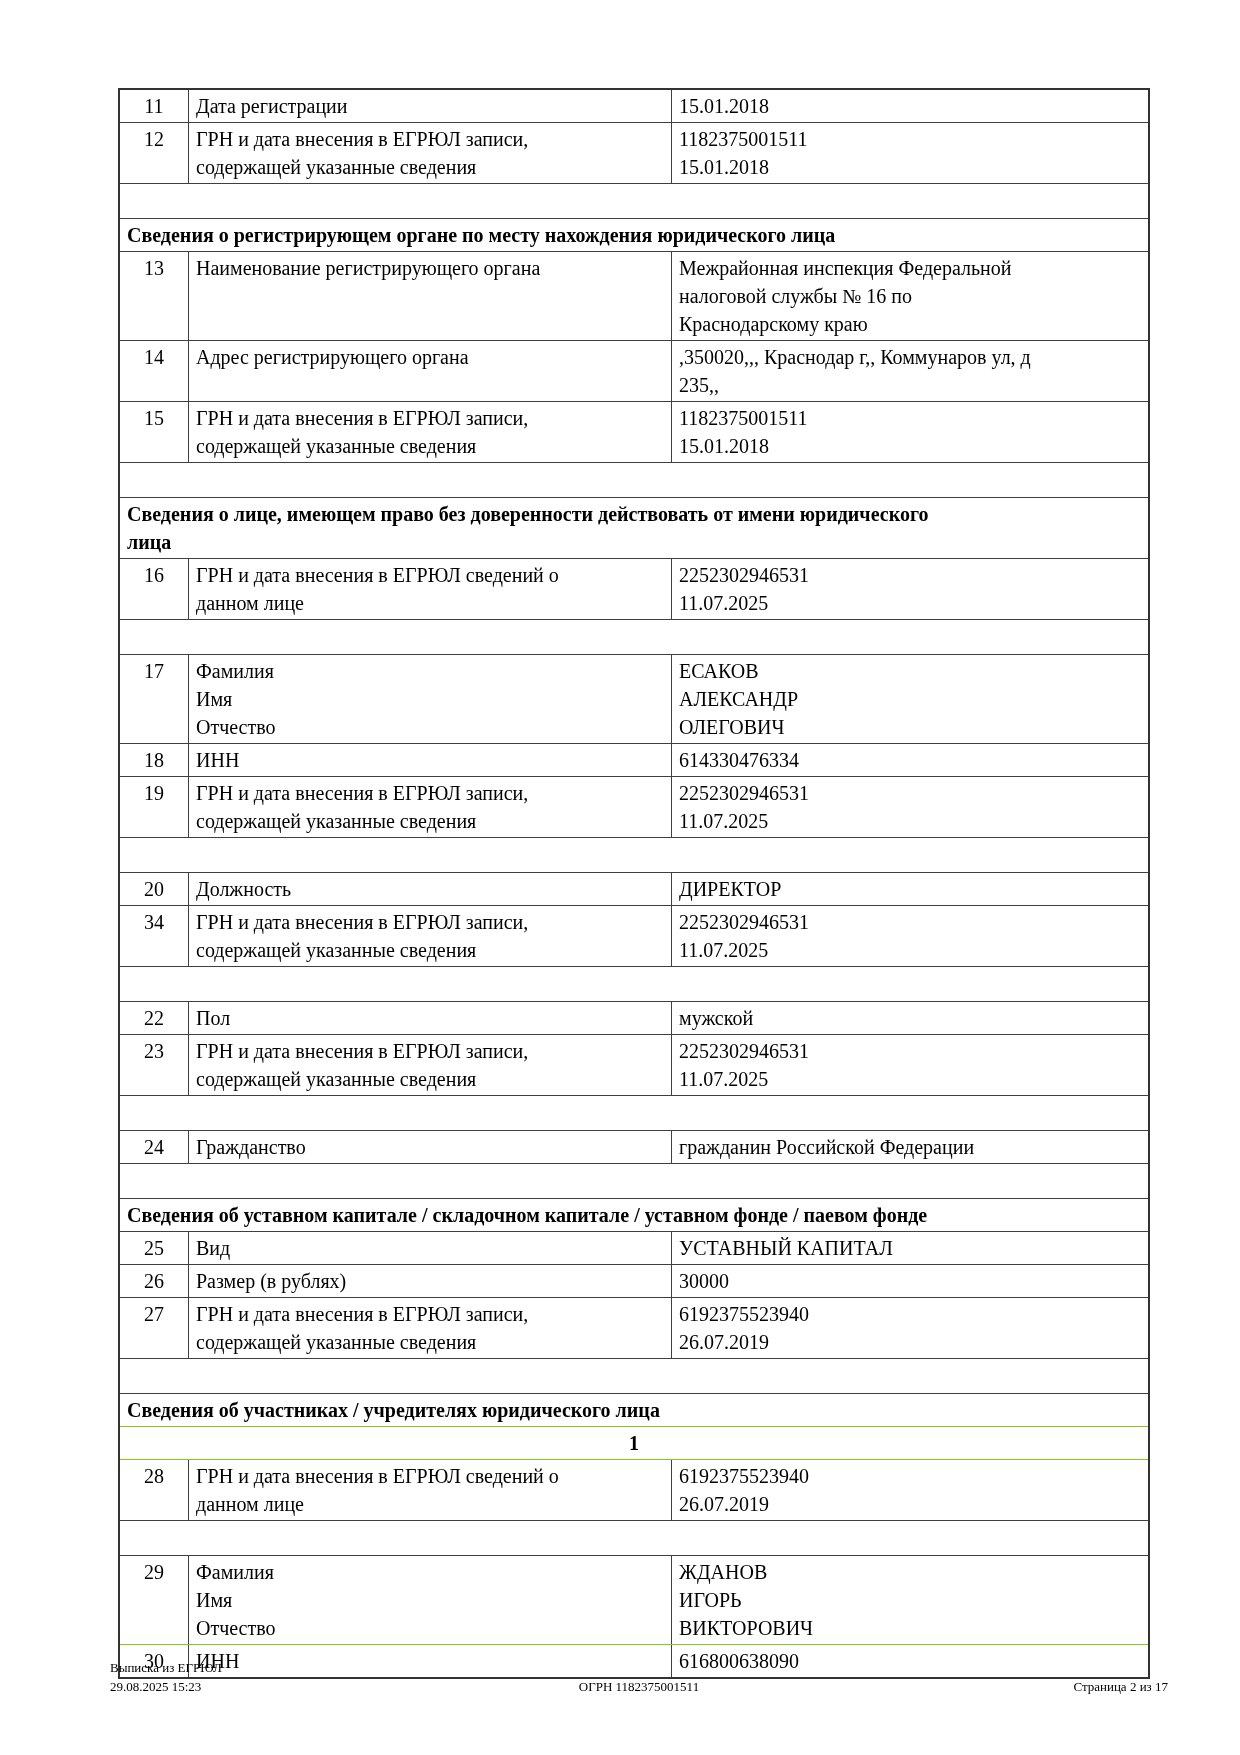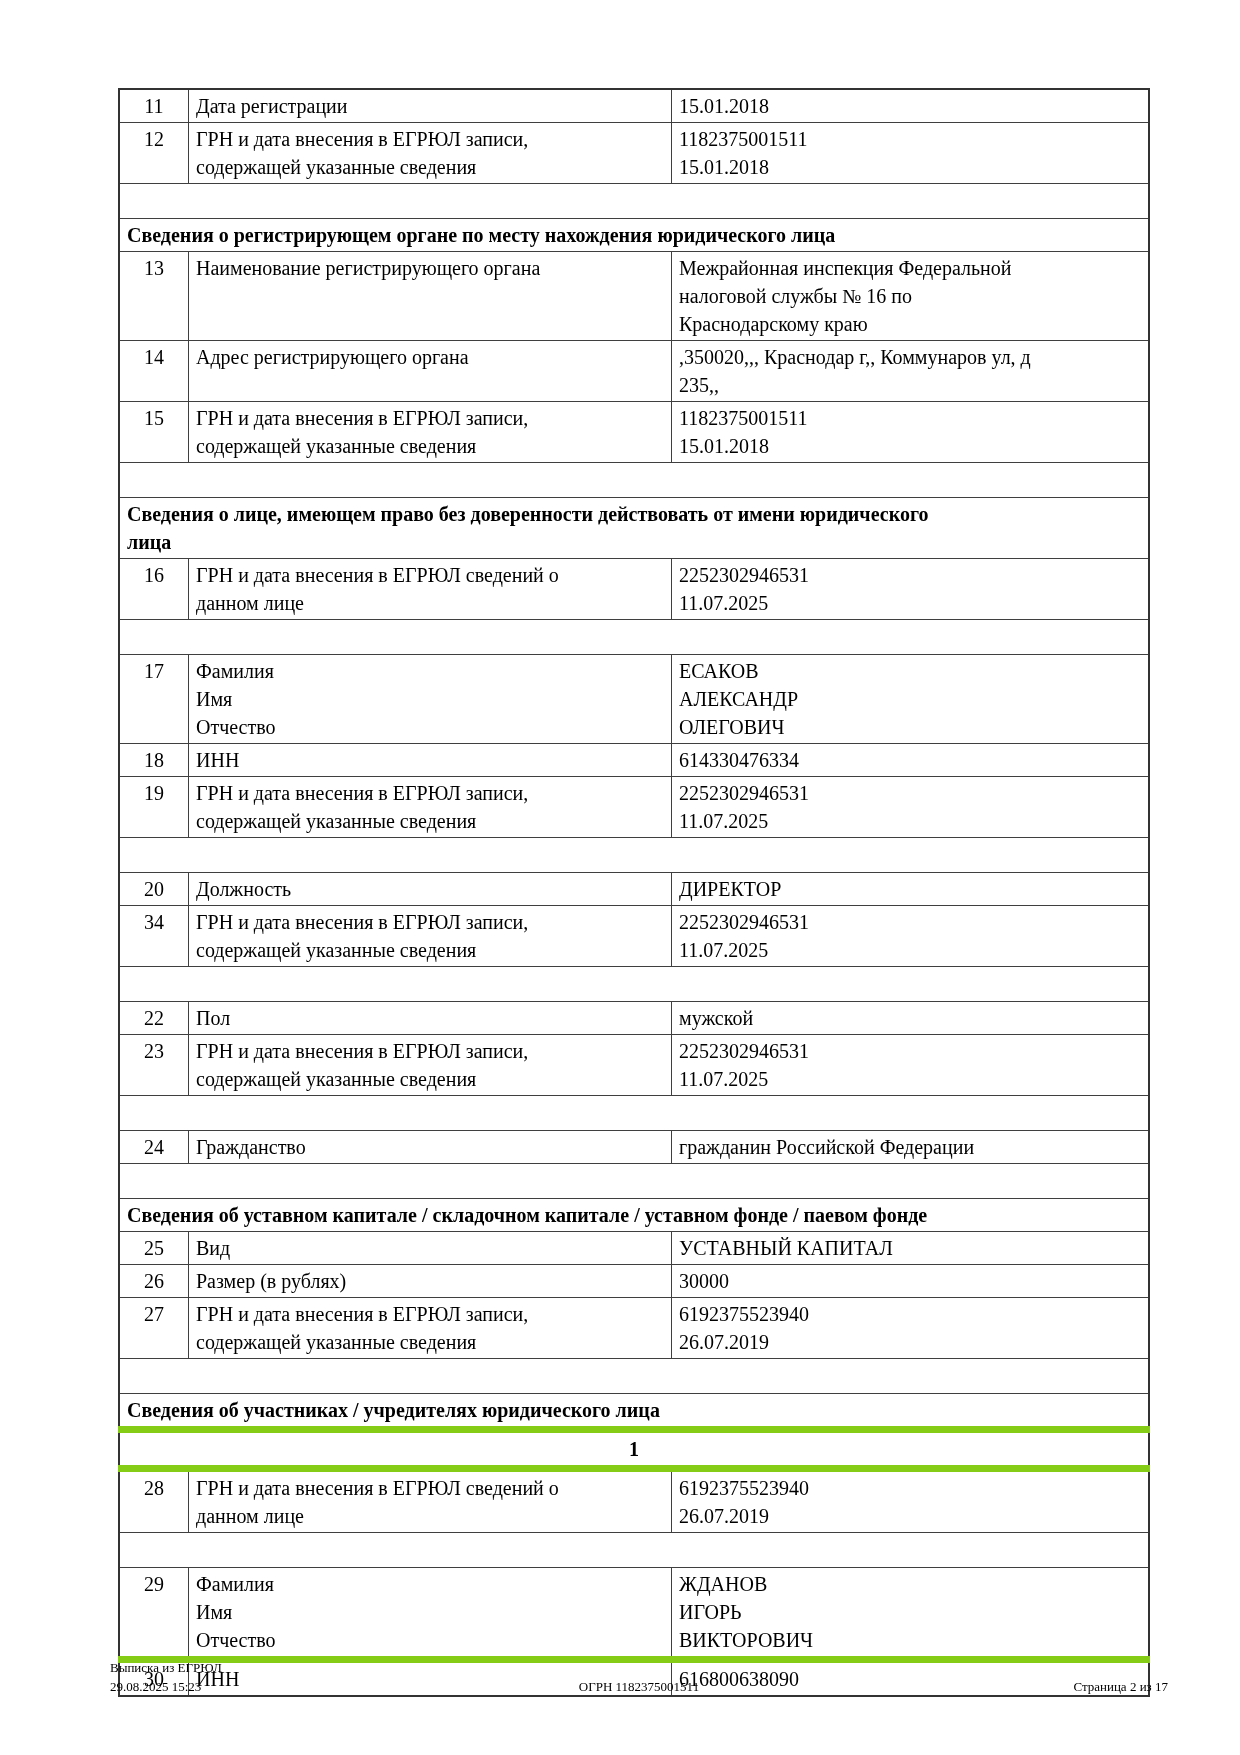--- a/index.html
+++ b/index.html
@@ -55,21 +55,21 @@
   td.c-sub {
     font-weight: bold;
     text-align: center;
     padding-top: 2px;
     padding-bottom: 2px;
   }
   td.c-spacer {
     height: 30px;
     padding: 0;
   }
-  tr.thick-bottom td { border-bottom: 7px solid #84cc16; }
+  tr.thick-bottom td { border-bottom: 1px solid #84cc16; }
 
   .footer {
     position: absolute;
     left: 110px;
     top: 1658px;
     width: 1058px;
     font-size: 13px;
     line-height: 19px;
   }
   .footer-line2 {

